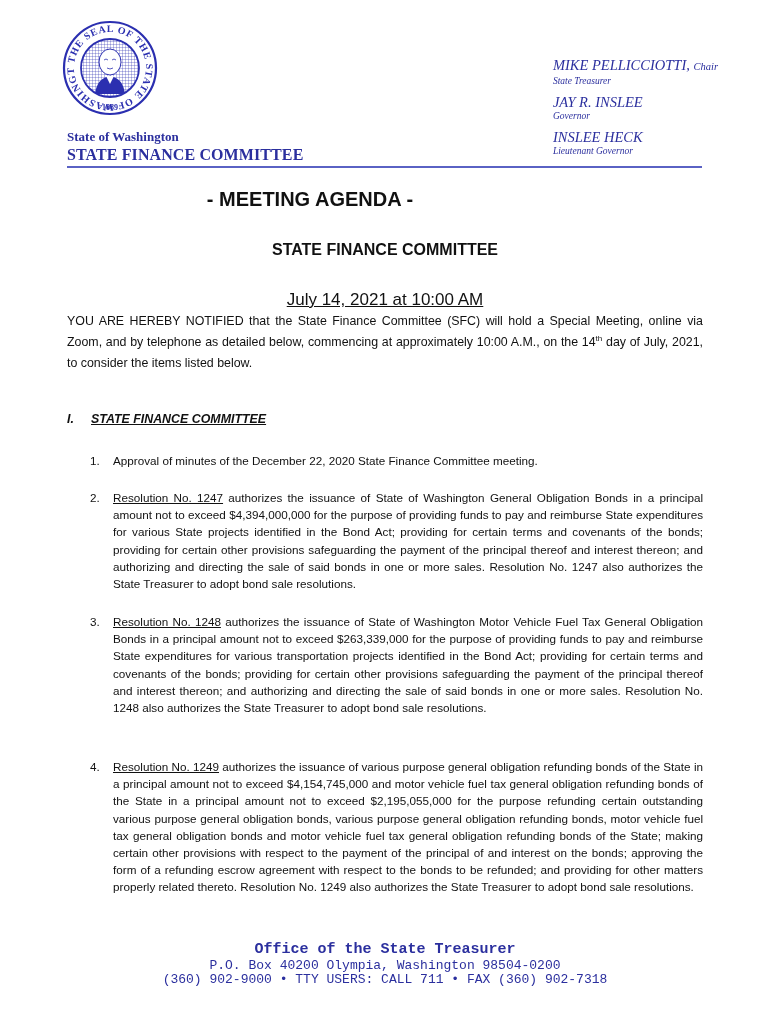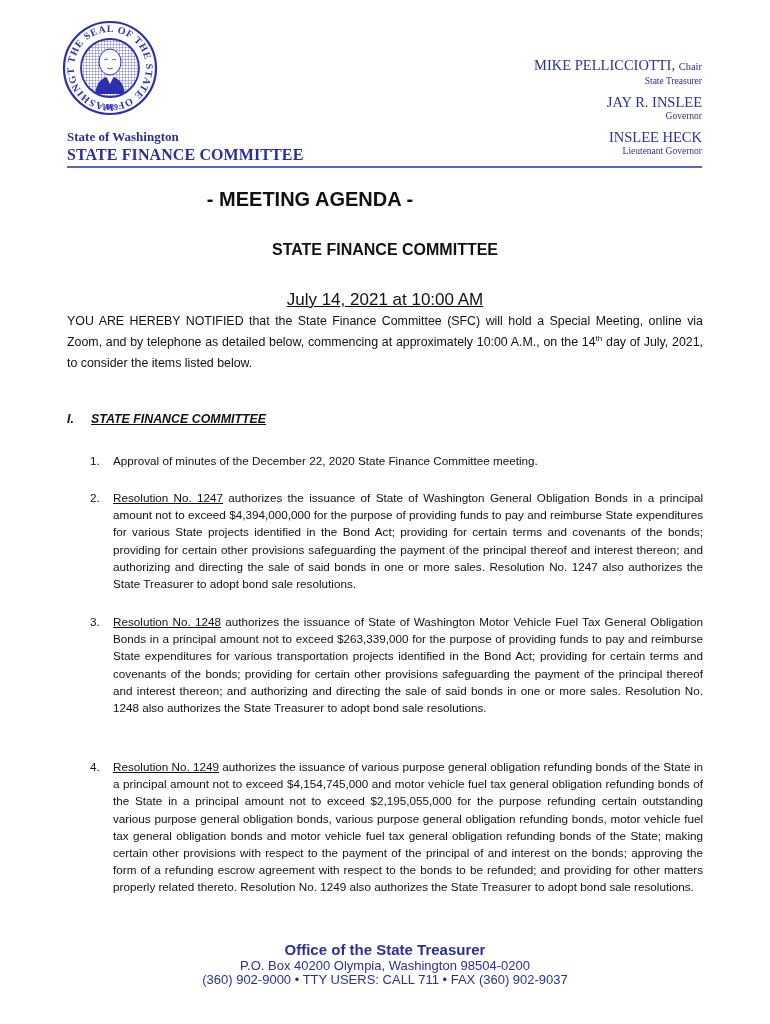--- a/index.html
+++ b/index.html
@@ -4,21 +4,21 @@
   <style>
     html, body { margin: 0; padding: 0; background: #ffffff; }
     body { width: 770px; height: 1024px; position: relative; overflow: hidden; }
     .page { position: absolute; left: 0; top: 0; width: 770px; height: 1024px; }
 
     
     .seal { position: absolute; left: 62px; top: 20px; width: 96px; height: 96px; }
     .lh-left { position: absolute; left: 67px; top: 129px; font-family: "Liberation Serif", serif; color: #2b2f9e; }
     .lh-state { font-size: 13px; font-weight: bold; line-height: 16px; }
     .lh-committee { font-size: 16px; font-weight: bold; line-height: 19px; letter-spacing: 0.1px; }
-    .lh-right { position: absolute; right: 68px; top: 57px; text-align: right; font-family: "Liberation Serif", serif; color: #2b2f9e; }
+    .lh-right { position: absolute; right: 52px; top: 57px; font-family: "Liberation Serif", serif; color: #2b2f9e; font-style: italic; }
     .officer-name { font-size: 14.5px; line-height: 16px; }
     .officer-name .chair { font-size: 10.5px; }
     .officer-title { font-size: 9.5px; line-height: 13px; margin-bottom: 6px; }
     .divider { position: absolute; left: 67px; top: 166px; width: 635px; height: 2px; background: #5a62c4; }
 
     
     .doc { font-family: "Liberation Sans", sans-serif; color: #111; }
     .title1 { position: absolute; left: 0; width: 620px; top: 188px; text-align: center; font-size: 20px; font-weight: bold; }
     .title2 { position: absolute; left: 0; width: 770px; top: 241px; text-align: center; font-size: 16px; font-weight: bold; }
     .date { position: absolute; left: 0; width: 770px; top: 290px; text-align: center; font-size: 17px; }
@@ -29,21 +29,21 @@
     .section { position: absolute; left: 67px; top: 412px; font-size: 12.4px; font-weight: bold; font-style: italic; }
     .section .num { display: inline-block; width: 24px; }
     .section .lbl { text-decoration: underline; }
 
     .item { position: absolute; left: 90px; width: 613px; font-size: 11.7px; line-height: 17.2px; text-align: justify; }
     .item .inum { position: absolute; left: 0; top: 0; width: 24px; }
     .item .itext { margin-left: 23px; }
     .item .res { text-decoration: underline; }
 
     
-    .footer { position: absolute; left: 0; width: 770px; top: 940px; text-align: center; font-family: Liberation Sans, sans-serif; color: #2b2f9e; }
+    .footer { position: absolute; left: 0; width: 770px; top: 940px; text-align: center; font-family: Liberation Mono, monospace; color: #2b2f9e; }
     .f-office { font-size: 15px; font-weight: bold; line-height: 19px; }
     .f-line { font-size: 13px; line-height: 14px; }
   </style>
 </head>
 <body>
 
 <div class="page">
 
   <div class="seal">
     <svg width="96" height="96" viewBox="0 0 96 96">
@@ -114,16 +114,16 @@
 
     <div class="item" style="top:758px;">
       <span class="inum">4.</span>
       <div class="itext"><span class="res">Resolution No. 1249</span><span> authorizes the issuance of various purpose general obligation refunding bonds of the State in a principal amount not to exceed $4,154,745,000 and motor vehicle fuel tax general obligation refunding bonds of the State in a principal amount not to exceed $2,195,055,000 for the purpose refunding certain outstanding various purpose general obligation bonds, various purpose general obligation refunding bonds, motor vehicle fuel tax general obligation bonds and motor vehicle fuel tax general obligation refunding bonds of the State; making certain other provisions with respect to the payment of the principal of and interest on the bonds; approving the form of a refunding escrow agreement with respect to the bonds to be refunded; and providing for other matters properly related thereto.  Resolution No. 1249 also authorizes the State Treasurer to adopt bond sale resolutions.</span></div>
     </div>
   </div>
 
   <div class="footer">
     <div class="f-office">Office of the State Treasurer</div>
     <div class="f-line">P.O. Box 40200 Olympia, Washington 98504-0200</div>
-    <div class="f-line">(360) 902-9000 • TTY USERS: CALL 711 • FAX (360) 902-9037</div>
+    <div class="f-line">(360) 902-9000 • TTY USERS: CALL 711 • FAX (360) 902-7318</div>
   </div>
 
 </div>
 
 </body></html>

